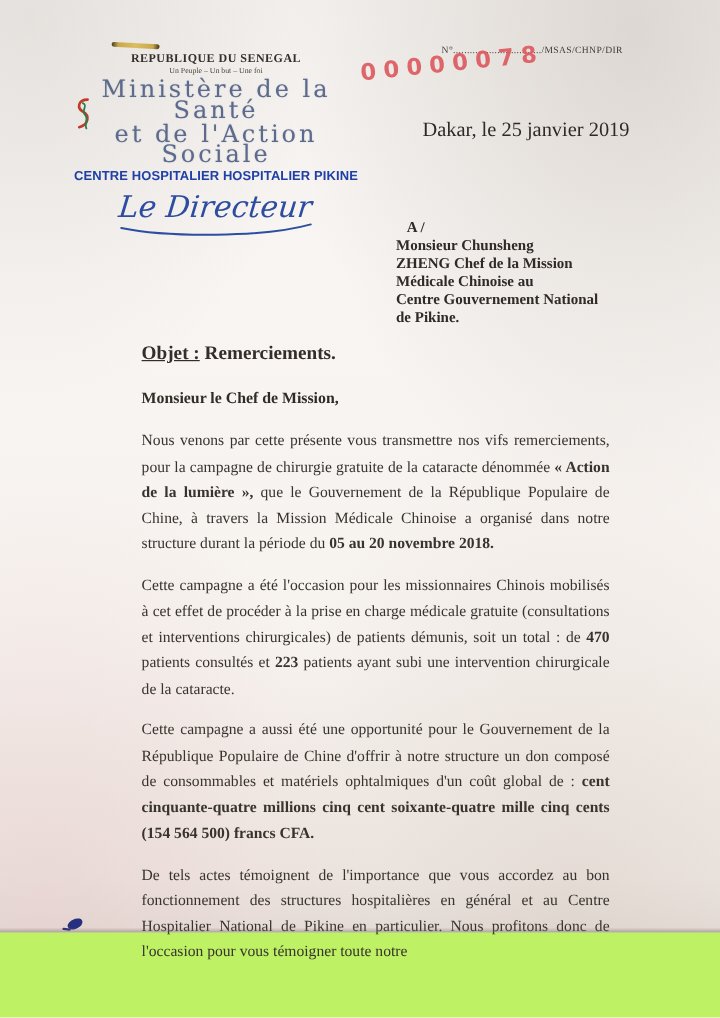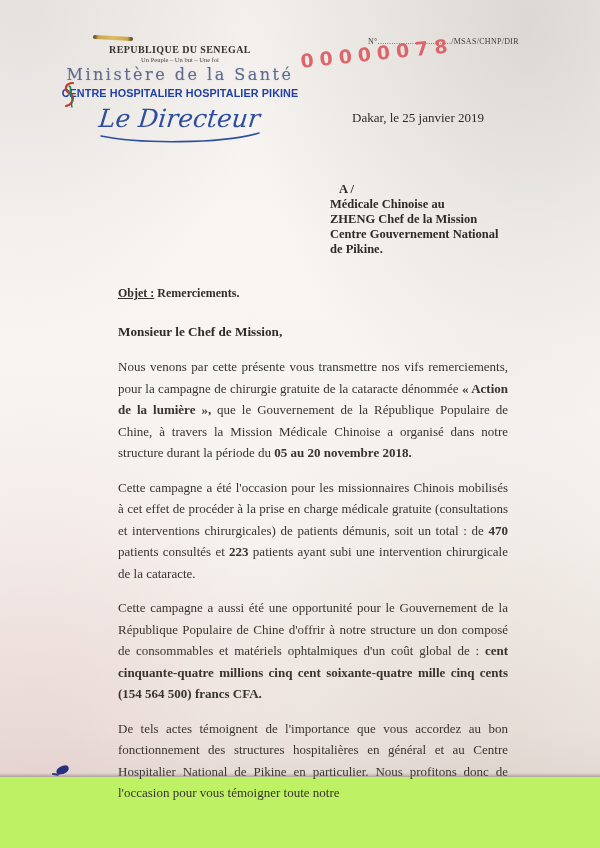--- a/index.html
+++ b/index.html
@@ -15,41 +15,41 @@
       linear-gradient(180deg,#f3f0ed 0%,#f8f5f2 30%,#f7f3ef 70%,#efe8e3 94%,#e6dfd9 100%);}
   .scan::after{content:"";position:absolute;left:0;bottom:0;width:100%;height:4px;
       background:linear-gradient(180deg,rgba(120,110,100,0) 0%,rgba(110,100,92,0.45) 100%);}
   
   .pin{position:absolute;left:93px;top:36px;width:40px;height:4px;border-radius:2px;
       transform:rotate(3deg);
       background:linear-gradient(90deg,#4a3b20 0%,#c9a84c 14%,#ddbd62 50%,#c9a84c 86%,#3f3119 100%);}
   .letterhead{position:absolute;left:52px;top:44px;width:256px;text-align:center;}
   .republic{font-size:10px;font-weight:bold;color:#34302b;letter-spacing:0.4px;}
   .motto{font-size:6.5px;color:#4a453f;margin-top:1px;}
-  .ministry{font-family:"DejaVu Serif", serif;font-size:16px;color:#5c6b8d;
+  .ministry{font-family:"DejaVu Serif", serif;font-size:20px;color:#5c6b8d;
       letter-spacing:2.5px;line-height:17px;margin-top:3px;text-shadow:0 0 1px rgba(92,107,141,.35);}
   .hospital{font-family:"Liberation Sans", sans-serif;font-size:10.8px;font-weight:bold;
       color:#2040a8;margin-top:4px;letter-spacing:0.1px;}
   .director{margin-top:5px;font-family:"DejaVu Serif", serif;font-style:italic;
       font-size:25px;color:#2d4ea0;transform:skewX(-6deg);display:inline-block;}
   .flourish{display:block;margin:-2px auto 0;}
   .emblem{position:absolute;left:8px;top:36px;}
   
   .refline{position:absolute;left:368px;top:37px;font-size:8px;color:#403a34;
       letter-spacing:0.3px;white-space:nowrap;}
   .stamp{position:absolute;left:300px;top:42px;font-family:"DejaVu Sans", sans-serif;
       font-size:19px;font-weight:600;color:#dd5a60;letter-spacing:6px;
       transform:rotate(-6deg);opacity:0.92;}
-  .dateline{position:absolute;left:352px;top:110px;font-size:13px;color:#2e2a26;}
+  .dateline{position:absolute;left:352px;top:98px;font-size:17px;color:#2e2a26;}
   
   .recipient{position:absolute;left:330px;top:182px;width:170px;font-weight:bold;
       font-size:12.5px;line-height:15px;color:#2f2a25;}
   .recipient .to{margin-left:9px;}
   
-  .objet{position:absolute;left:118px;top:286px;font-size:12px;font-weight:bold;color:#332e29;}
+  .objet{position:absolute;left:118px;top:286px;font-size:16px;font-weight:bold;color:#332e29;}
   .objet .lbl{text-decoration:underline;}
   .salutation{position:absolute;left:118px;top:324px;font-size:13.2px;font-weight:bold;color:#302b26;}
   
   .body{position:absolute;left:118px;top:356px;width:390px;font-size:13px;
       line-height:21.5px;text-align:justify;color:#38332e;}
   .body p{margin:0 0 13px 0;}
   .body .b{font-weight:bold;}
   
   .ink{position:absolute;left:56px;top:766px;width:13px;height:8px;background:#26307e;
       border-radius:60% 40% 55% 45%;transform:rotate(-18deg);}
@@ -61,20 +61,21 @@
 
 <div class="page">
   <div class="scan">
 
     <div class="pin"></div>
 
     <div class="letterhead">
       <div class="republic">REPUBLIQUE DU SENEGAL</div>
       <div class="motto">Un Peuple – Un but – Une foi</div>
       <div class="ministry">Ministère de la Santé</div>
+      <div class="ministry">et de l'Action Sociale</div>
       <div class="hospital">CENTRE HOSPITALIER HOSPITALIER PIKINE</div>
       <div>
         <span class="director">Le Directeur</span>
         <svg class="flourish" width="170" height="12" viewBox="0 0 170 12">
           <path d="M6 5 C 45 13, 125 13, 164 2" fill="none" stroke="#2d4ea0" stroke-width="1.6" stroke-linecap="round"></path>
         </svg>
       </div>
       <span class="emblem">
         <svg width="18" height="30" viewBox="0 0 18 30">
           <path d="M13 3 C5 3 4 10 9 13 C15 16 14 24 6 26" fill="none" stroke="#c0392b" stroke-width="2.2" stroke-linecap="round"></path>
@@ -82,22 +83,23 @@
         </svg>
       </span>
     </div>
 
     <div class="refline">N°................................/MSAS/CHNP/DIR</div>
     <div class="stamp">00000078</div>
     <div class="dateline">Dakar, le 25 janvier 2019</div>
 
     <div class="recipient">
       <div class="to">A /</div>
+      <div>Monsieur Chunsheng</div>
+      <div>ZHENG Chef de la Mission</div>
       <div>Médicale Chinoise   au</div>
-      <div>ZHENG Chef de la Mission</div>
       <div>Centre Gouvernement National</div>
       <div>de Pikine.</div>
     </div>
 
     <div class="objet">
       <span class="lbl">Objet :</span><span> Remerciements.</span>
     </div>
 
     <div class="salutation">Monsieur le Chef de Mission,</div>
 

